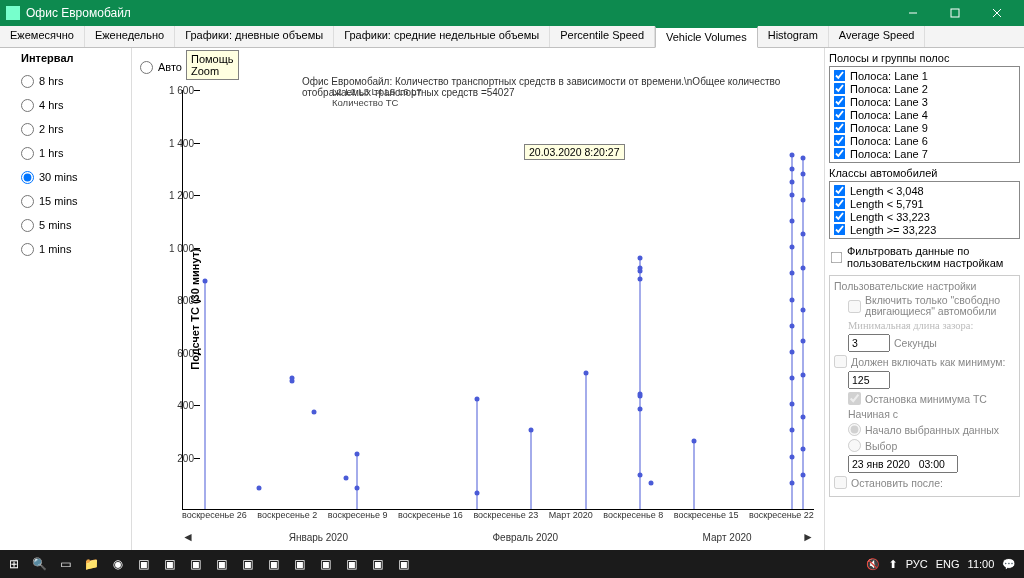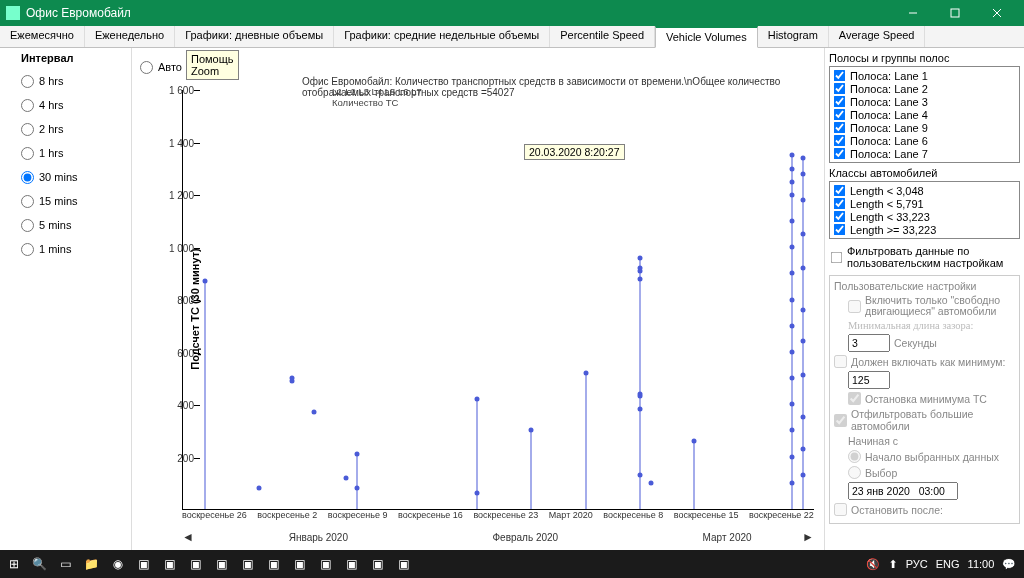--- a/index.html
+++ b/index.html
@@ -325,24 +325,20 @@
           <input type="checkbox" disabled="" style="">
           <span>Должен включать как минимум:</span>
         </div>
       <div class="row sub">
           <input type="text" value="125" style="">
         </div>
       <div class="row sub">
           <input type="checkbox" disabled="" checked="" style="">
           <span>Остановка минимума ТС</span>
         </div>
-      <div class="row">
-          <input type="checkbox" disabled="" checked="" style="">
-          <span>Отфильтровать большие автомобили</span>
-        </div>
       <div class="hdr2 sub">Начиная с</div>
       <div class="row sub">
           <input type="radio" disabled="" checked="" style="">
           <span>Начало выбранных данных</span>
         </div>
       <div class="row sub">
           <input type="radio" disabled="" style="">
           <span>Выбор</span>
         </div>
       <div class="row sub">

